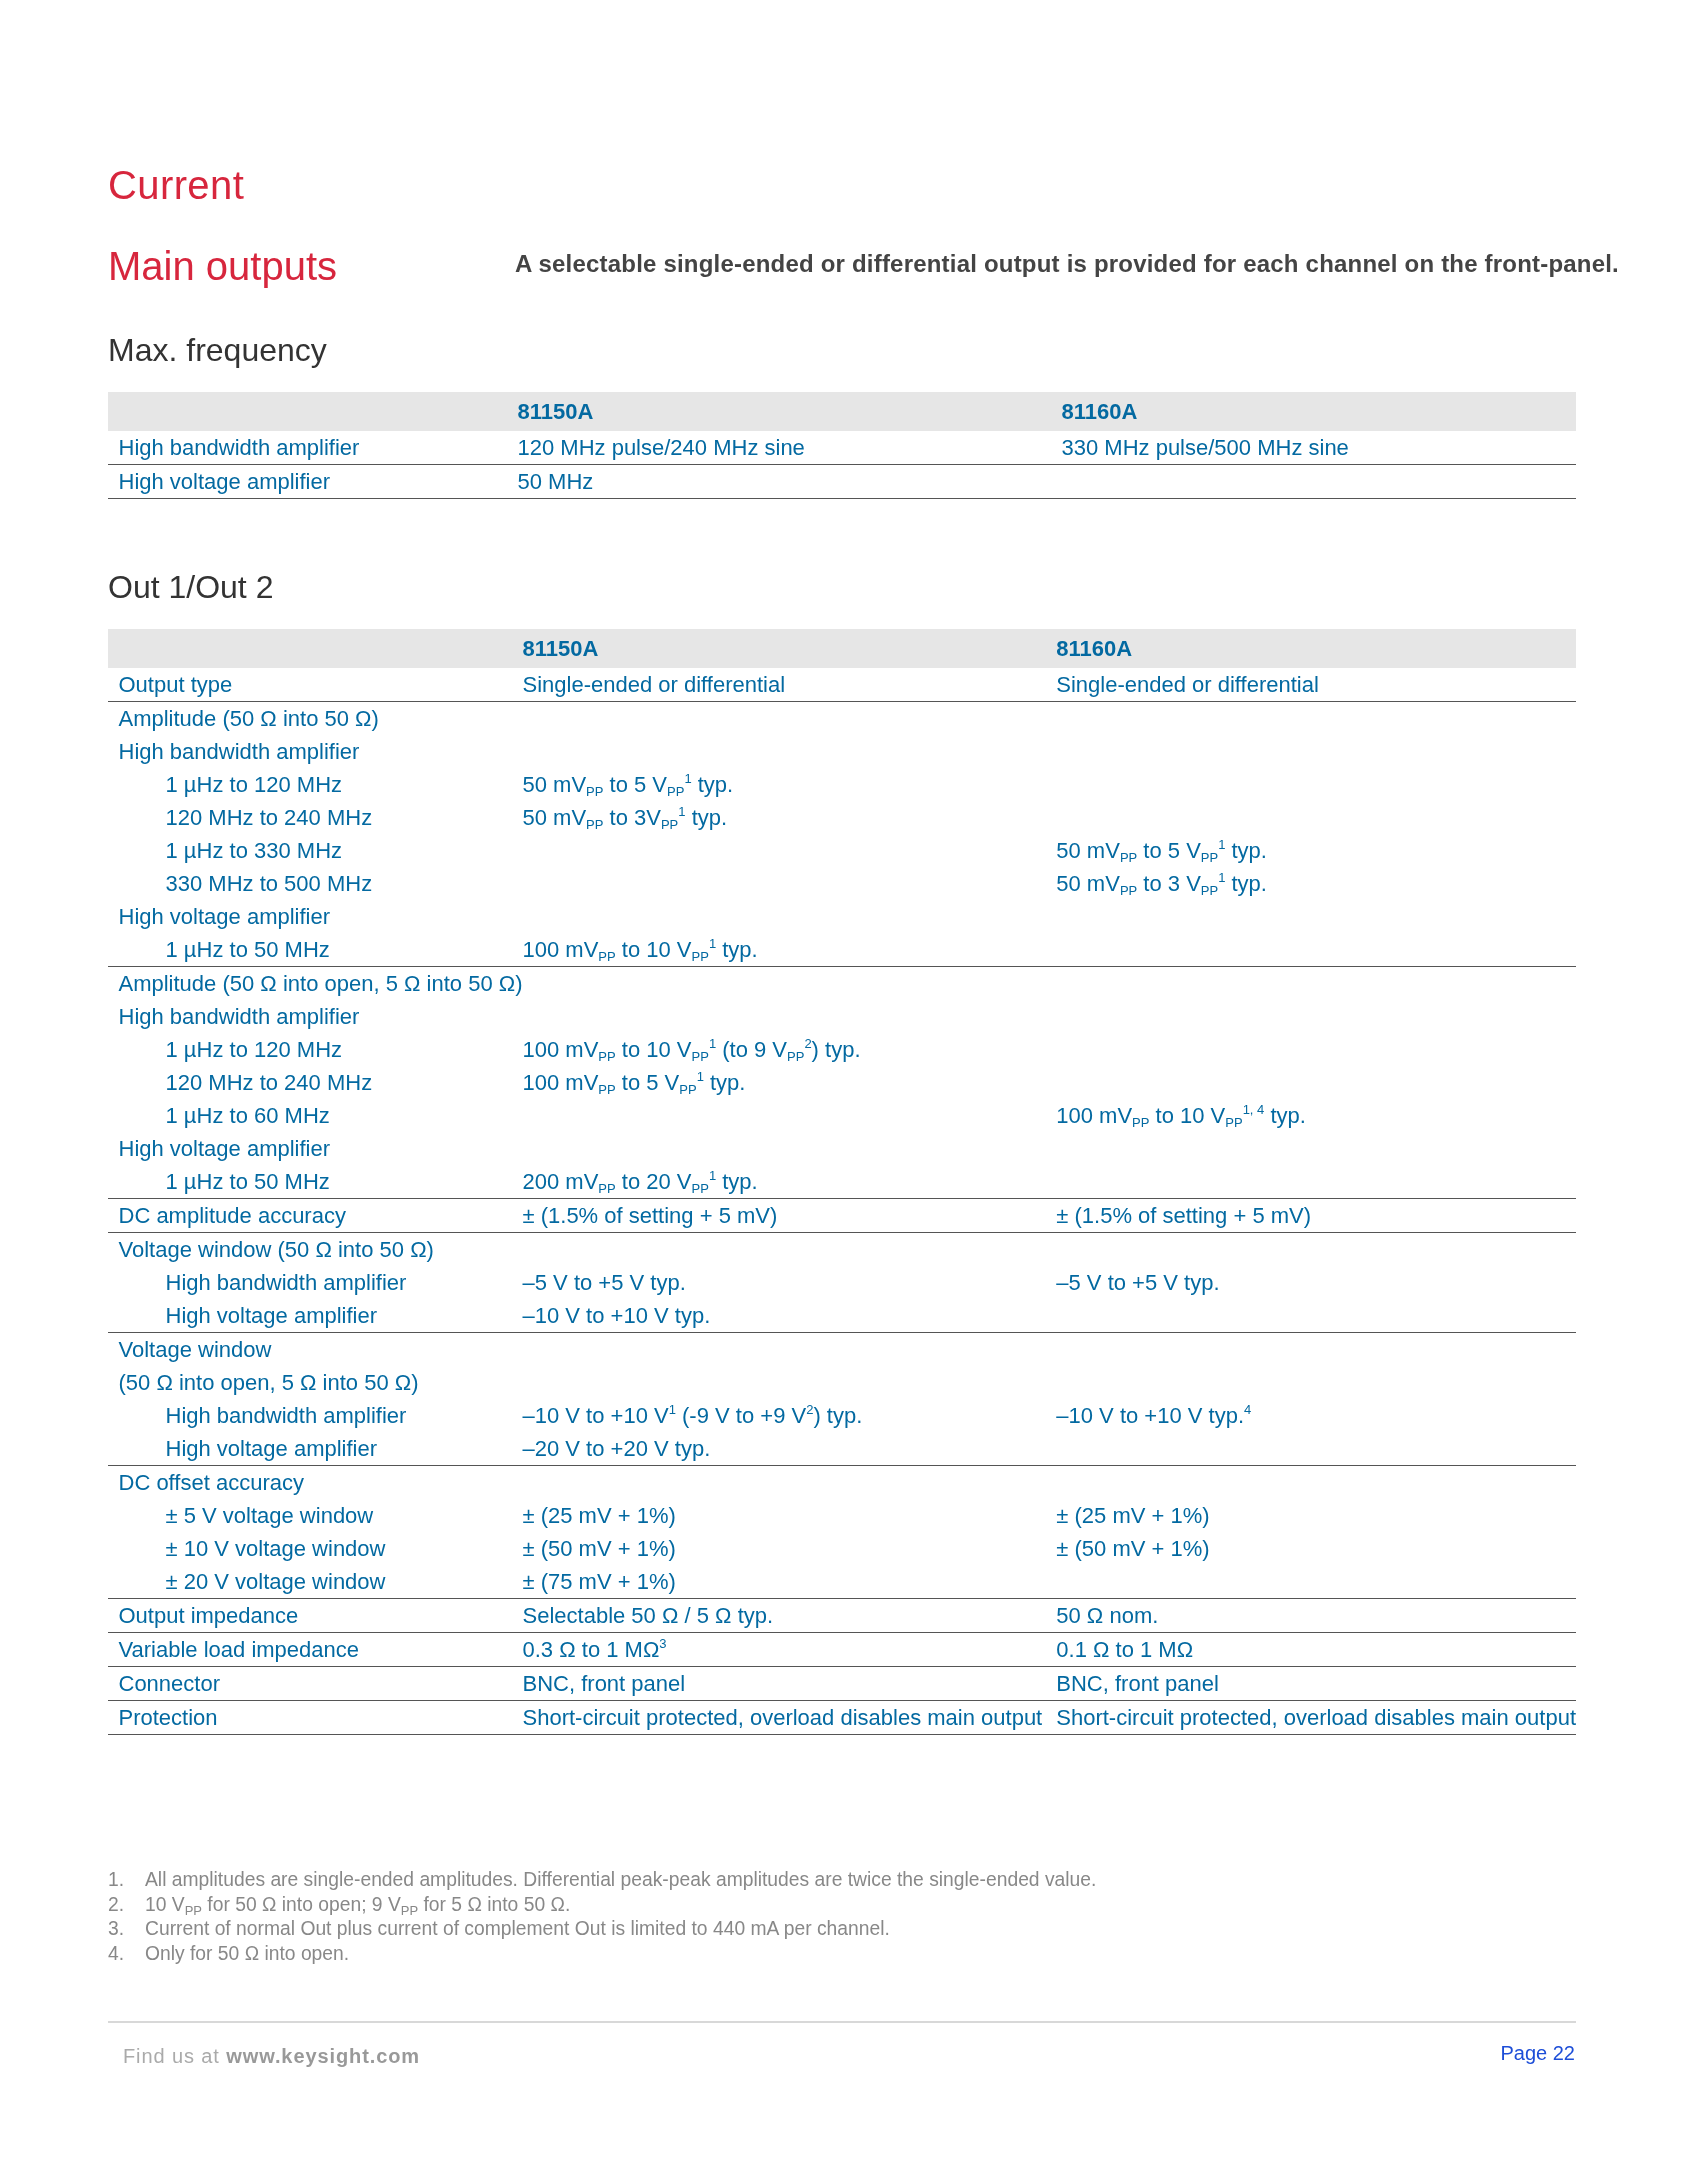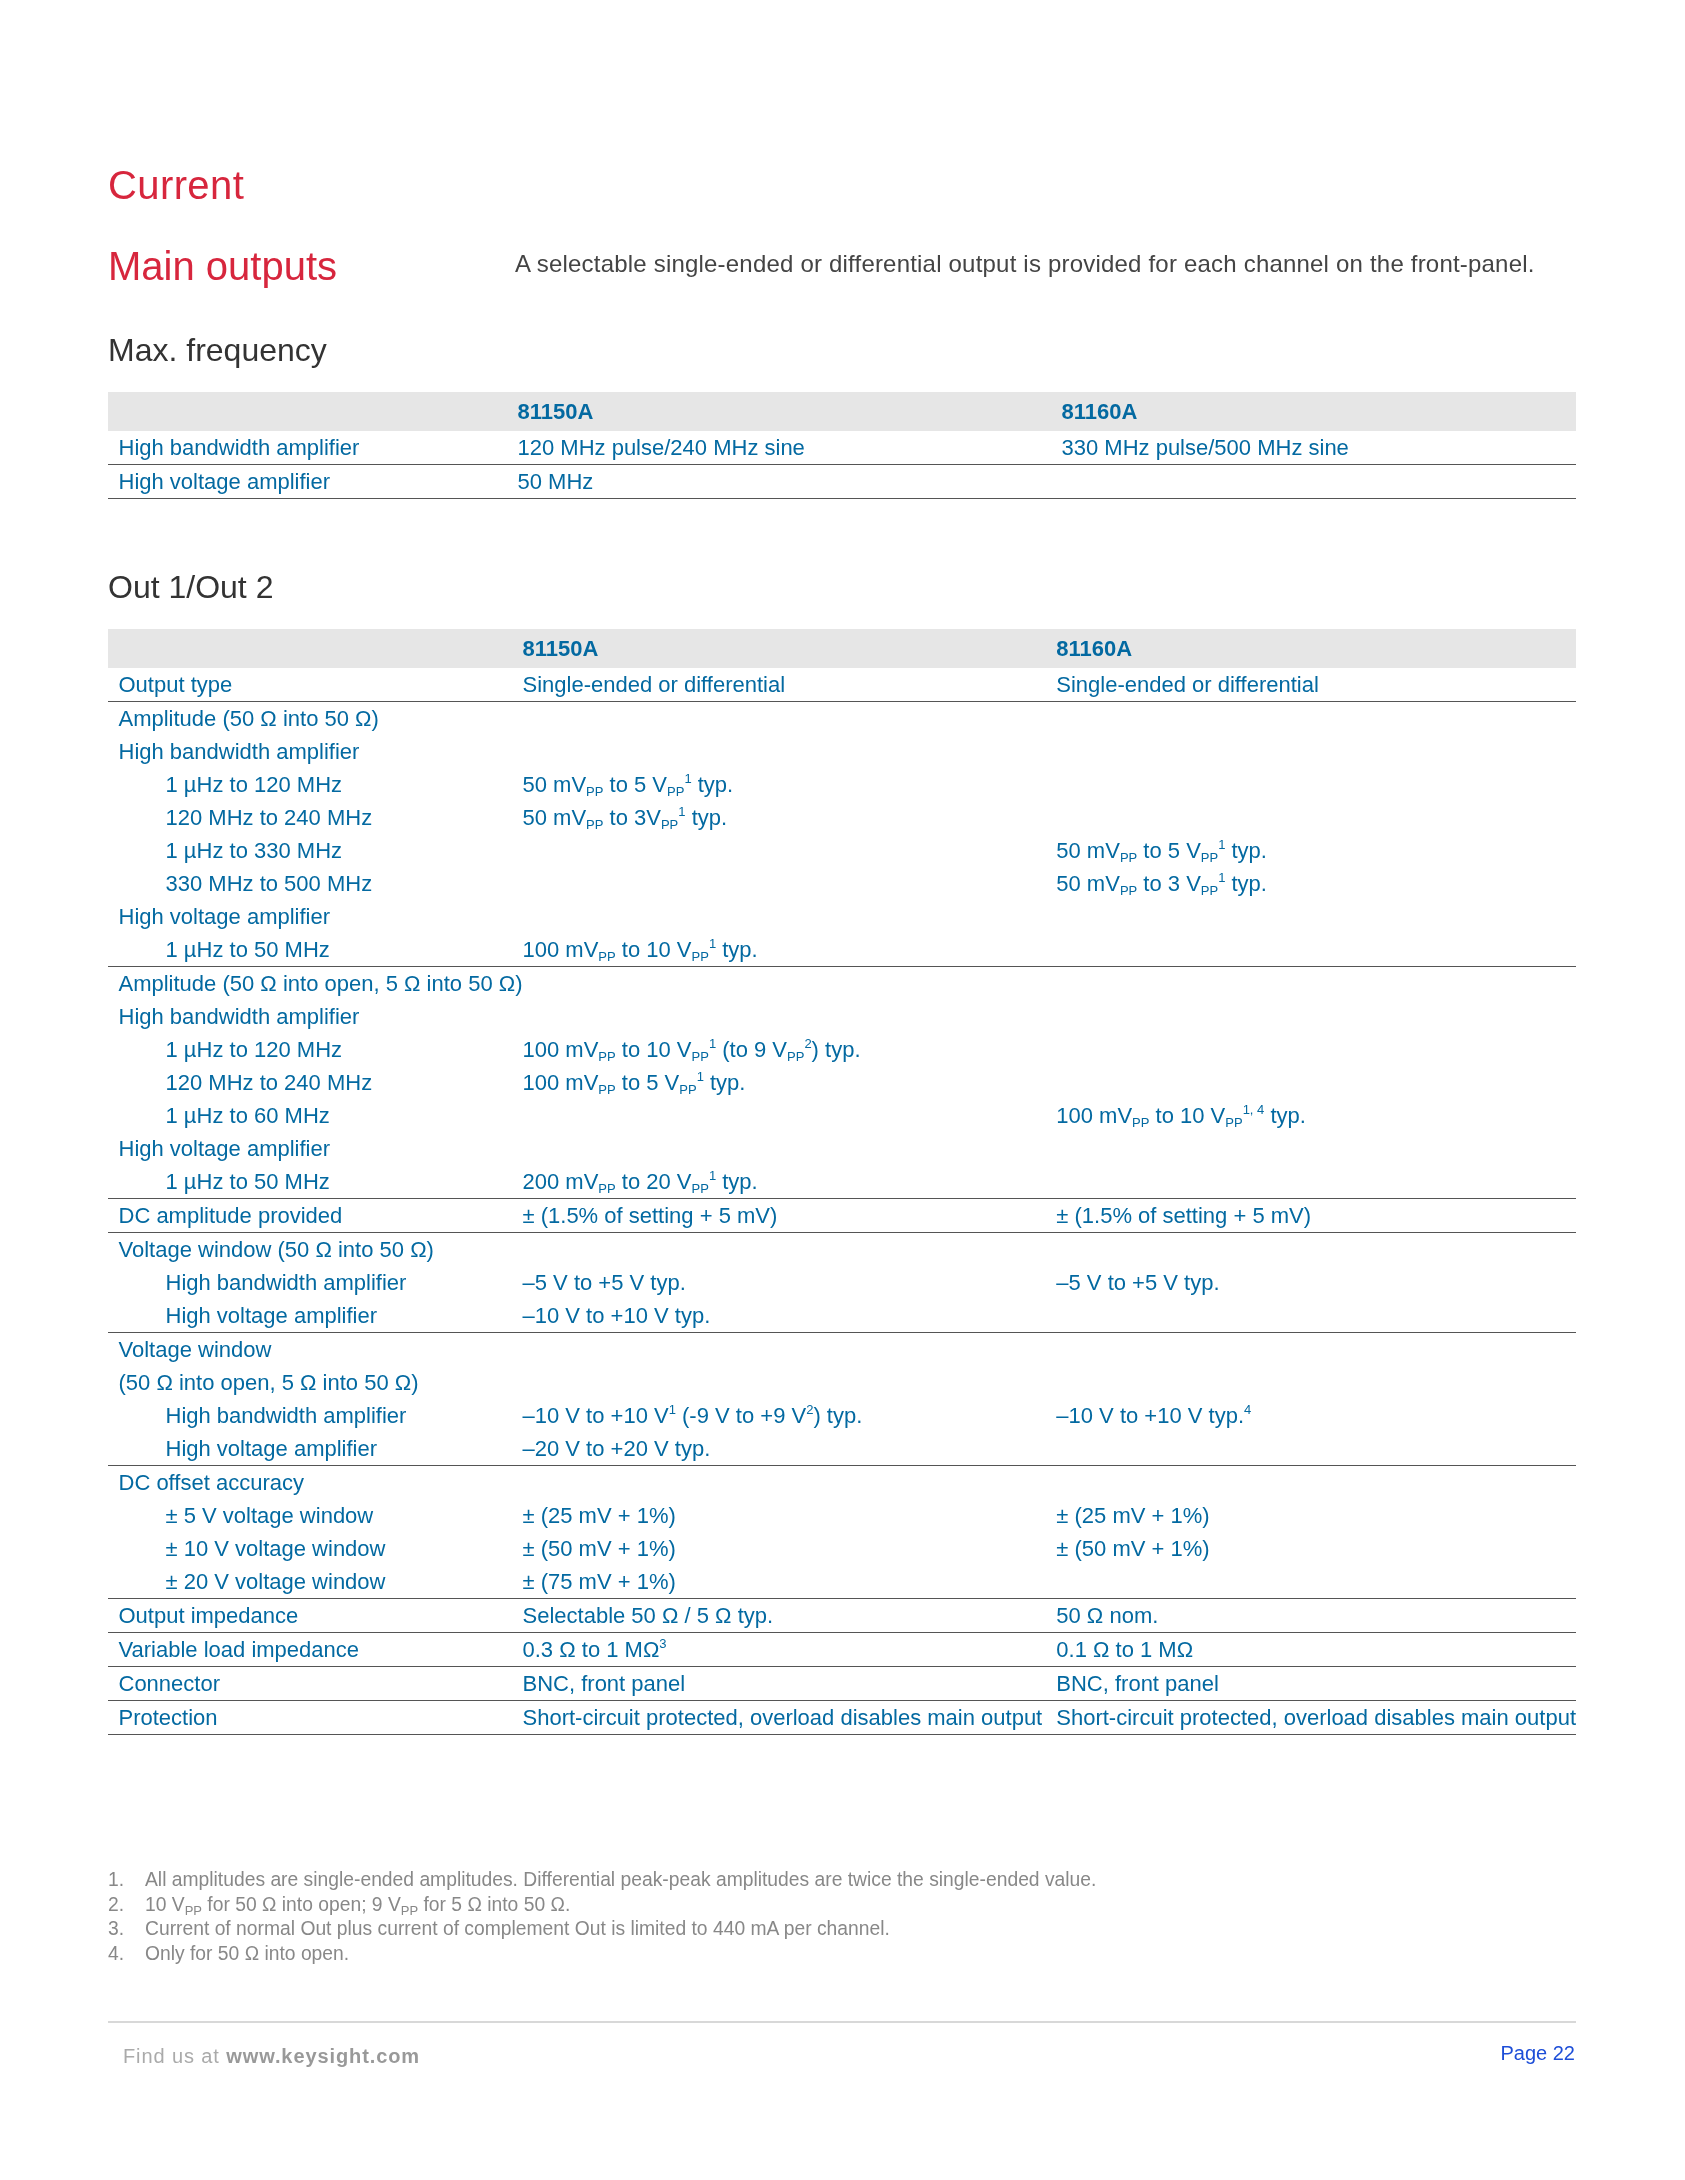--- a/index.html
+++ b/index.html
@@ -1,19 +1,19 @@
 <!DOCTYPE html>
 <html style="font-size:14px"><head>
 <meta charset="utf-8">
 <style>
   html,body{margin:0;padding:0;background:#fff;}
   body{width:1685px;height:2180px;position:relative;font-family:"Liberation Sans",sans-serif;color:#333;overflow:hidden;}
   .h1{position:absolute;left:108px;top:163px;font-size:40px;color:#d7263d;font-weight:300;letter-spacing:0.4px;}
   .h2{position:absolute;left:108px;top:244px;font-size:40px;color:#d7263d;}
-  .intro{position:absolute;left:515px;top:250px;font-size:24px;color:#444;letter-spacing:0.2px;}
+  .intro{position:absolute;left:515px;top:250px;font-size:24px;color:#444;letter-spacing:0.2px;font-weight:bold;}
   .h3{position:absolute;left:108px;font-size:32px;color:#333;}
   table{position:absolute;left:108px;width:1468px;border-collapse:collapse;font-size:22px;color:#0369a1;}
   th{background:#e6e6e6;text-align:left;font-weight:bold;height:39px;padding:0 0 0 0;font-size:22px;}
   th:first-child{padding-left:10.5px;}
   td{vertical-align:top;padding:0;}
   td.c1{padding-left:10.5px;width:399px;}
   td.c2{width:544px;}
   tr.row td{border-bottom:1.8px solid #555;}
   .line{height:33px;line-height:33px;white-space:nowrap;}
   .ind{padding-left:47px;}
@@ -146,21 +146,21 @@
           <div class="line"></div>
           <div class="line"></div>
       <div class="line"><span>100 mV</span><sub>PP</sub><span> to 10 V</span><sub>PP</sub><sup>1, 4</sup><span> typ.</span></div>
       <div class="line"></div>
           <div class="line"></div>
     </td>
   </tr>
 
   <tr class="row">
     <td class="c1">
-          <div class="line">DC amplitude provided</div>
+          <div class="line">DC amplitude accuracy</div>
         </td>
     <td class="c2">
           <div class="line">± (1.5% of setting + 5 mV)</div>
         </td>
     <td>
           <div class="line">± (1.5% of setting + 5 mV)</div>
         </td>
   </tr>
 
   <tr class="row">

